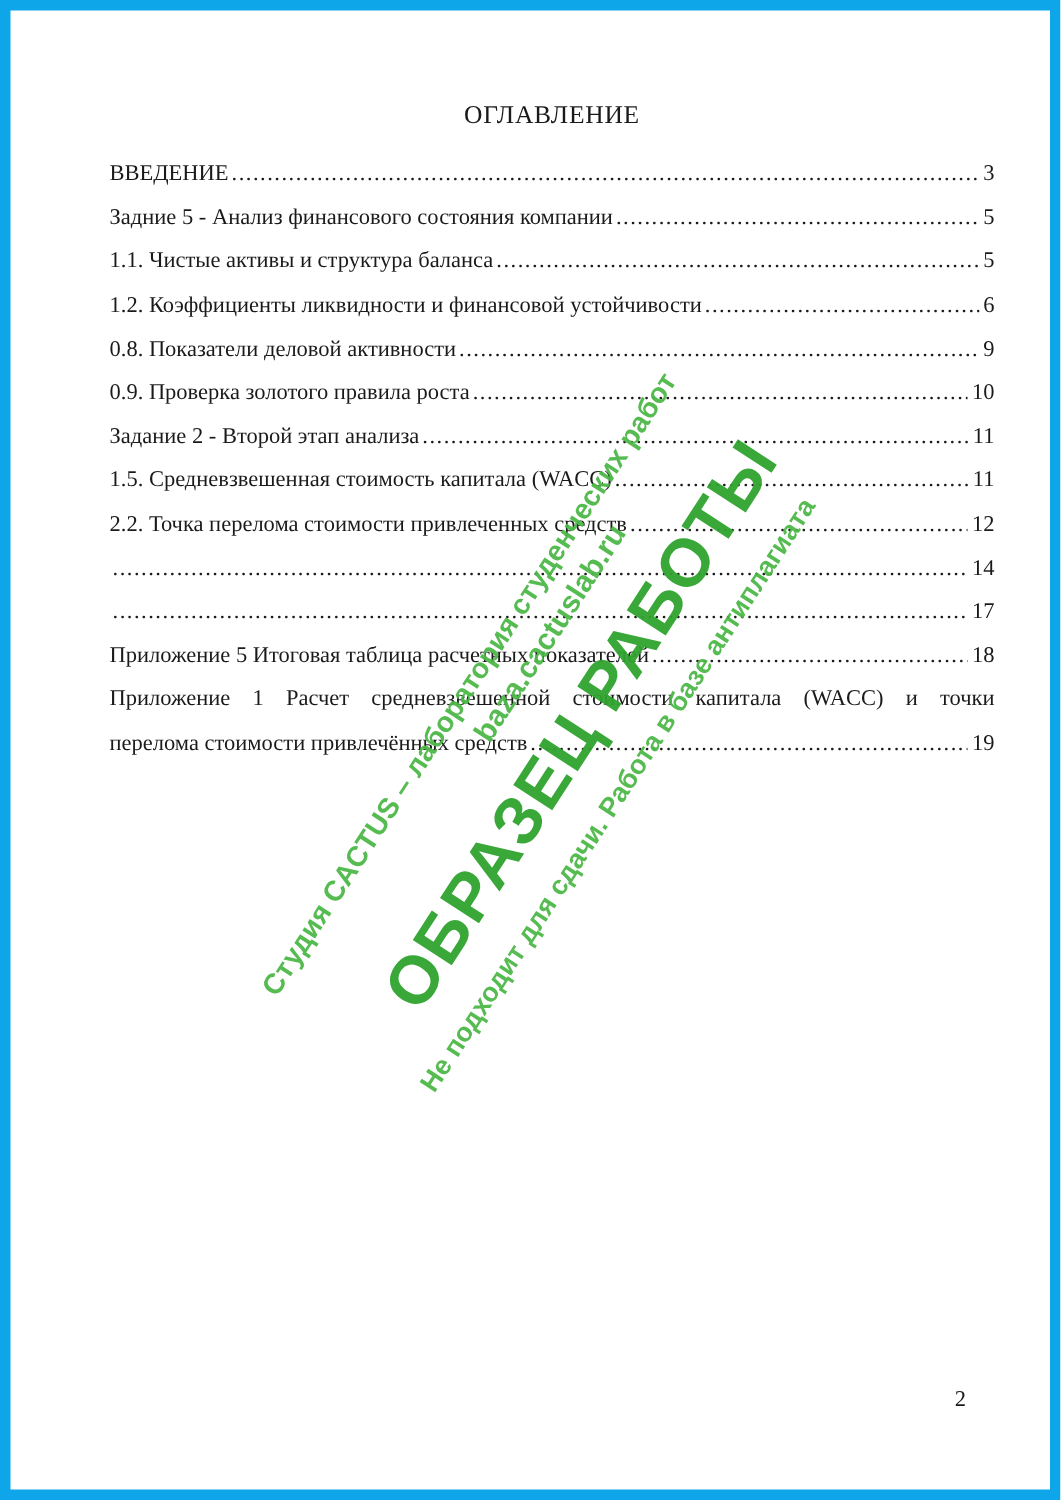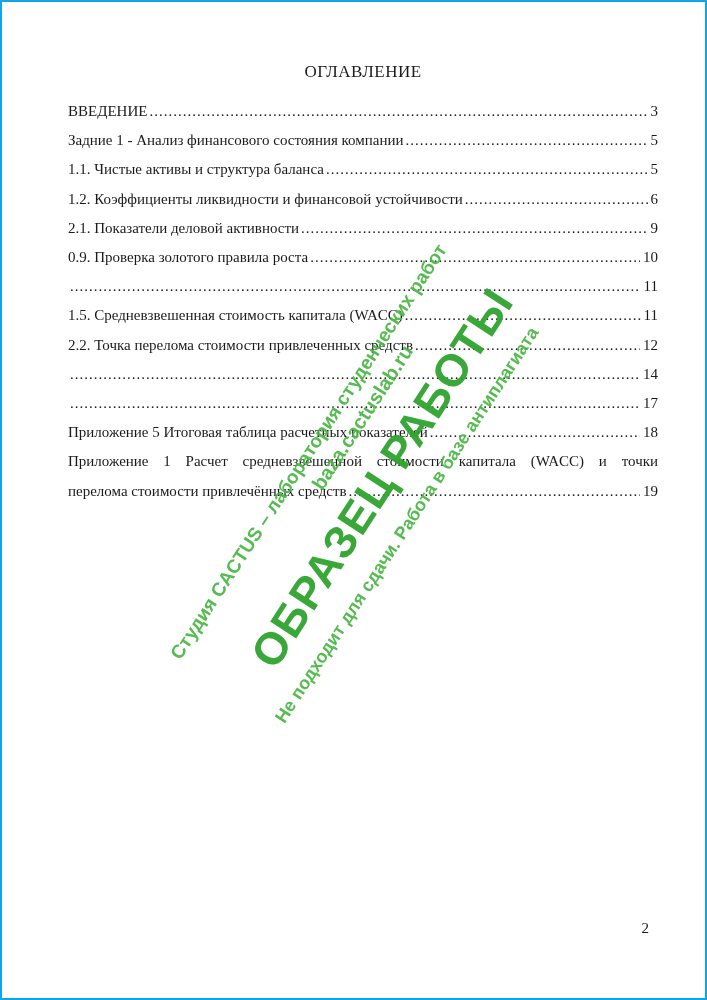--- a/index.html
+++ b/index.html
@@ -6,21 +6,21 @@
     margin: 0;
     padding: 0;
     background: #ffffff;
   }
   .page {
     position: relative;
     width: 707px;
     height: 1000px;
     background: #ffffff;
     box-sizing: border-box;
-    border: 2px solid #0ea5e9;
+    border: 7px solid #0ea5e9;
     overflow: hidden;
     font-family: "Liberation Serif", "DejaVu Serif", serif;
     color: #1a1a1a;
   }
   .content {
     position: absolute;
     left: 66px;
     top: 58px;
     width: 590px;
   }
@@ -119,45 +119,46 @@
   <div class="content">
     <h1 class="doc-title">ОГЛАВЛЕНИЕ</h1>
 
     <div class="toc-list" id="toc-list">
         <div class="toc-row">
           <span class="toc-text">ВВЕДЕНИЕ</span>
           <span class="leader" aria-hidden="true">............................................................................................................................................................................................................................................................................................................</span>
           <span class="toc-page">3</span>
         </div>
         <div class="toc-row">
-          <span class="toc-text">Задние 1 - Анализ финансового состояния компании</span>
+          <span class="toc-text">Задние 5 - Анализ финансового состояния компании</span>
           <span class="leader" aria-hidden="true">............................................................................................................................................................................................................................................................................................................</span>
           <span class="toc-page">5</span>
         </div>
         <div class="toc-row">
           <span class="toc-text">1.1. Чистые активы и структура баланса</span>
           <span class="leader" aria-hidden="true">............................................................................................................................................................................................................................................................................................................</span>
           <span class="toc-page">5</span>
         </div>
         <div class="toc-row">
           <span class="toc-text">1.2. Коэффициенты ликвидности и финансовой устойчивости</span>
           <span class="leader" aria-hidden="true">............................................................................................................................................................................................................................................................................................................</span>
           <span class="toc-page">6</span>
         </div>
         <div class="toc-row">
-          <span class="toc-text">2.1. Показатели деловой активности</span>
+          <span class="toc-text">0.8. Показатели деловой активности</span>
           <span class="leader" aria-hidden="true">............................................................................................................................................................................................................................................................................................................</span>
           <span class="toc-page">9</span>
         </div>
         <div class="toc-row">
           <span class="toc-text">0.9. Проверка золотого правила роста</span>
           <span class="leader" aria-hidden="true">............................................................................................................................................................................................................................................................................................................</span>
           <span class="toc-page">10</span>
         </div>
         <div class="toc-row">
+          <span class="toc-text">Задание 2 - Второй этап анализа</span>
           <span class="leader" aria-hidden="true">............................................................................................................................................................................................................................................................................................................</span>
           <span class="toc-page">11</span>
         </div>
         <div class="toc-row">
           <span class="toc-text">1.5. Средневзвешенная стоимость капитала (WACC)</span>
           <span class="leader" aria-hidden="true">............................................................................................................................................................................................................................................................................................................</span>
           <span class="toc-page">11</span>
         </div>
         <div class="toc-row">
           <span class="toc-text">2.2. Точка перелома стоимости привлеченных средств</span>

